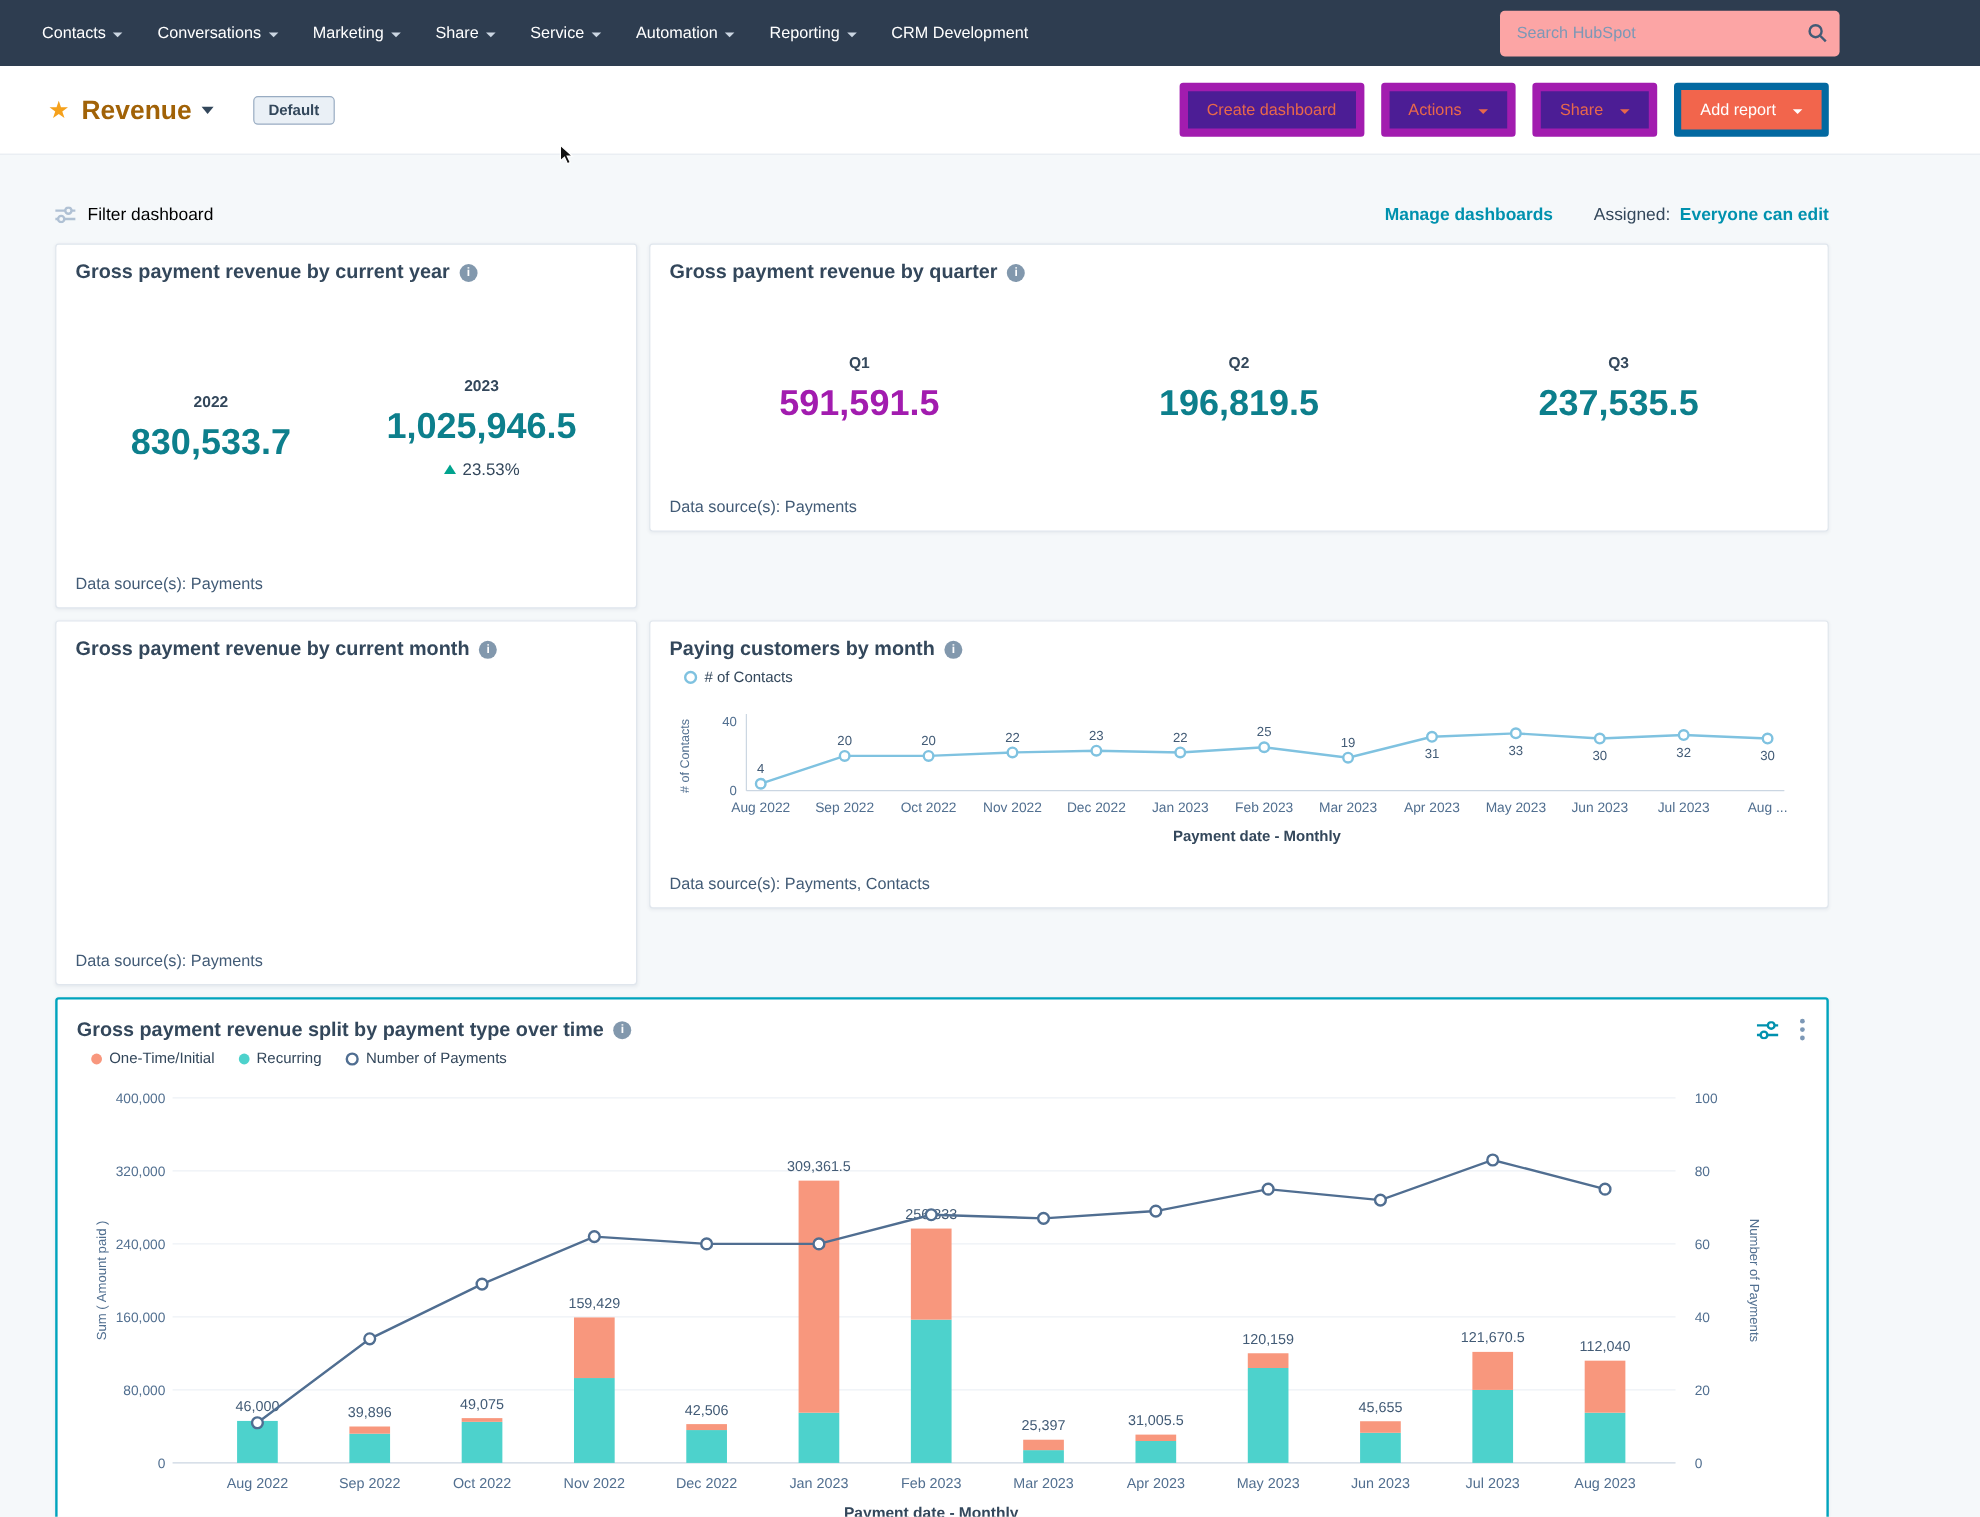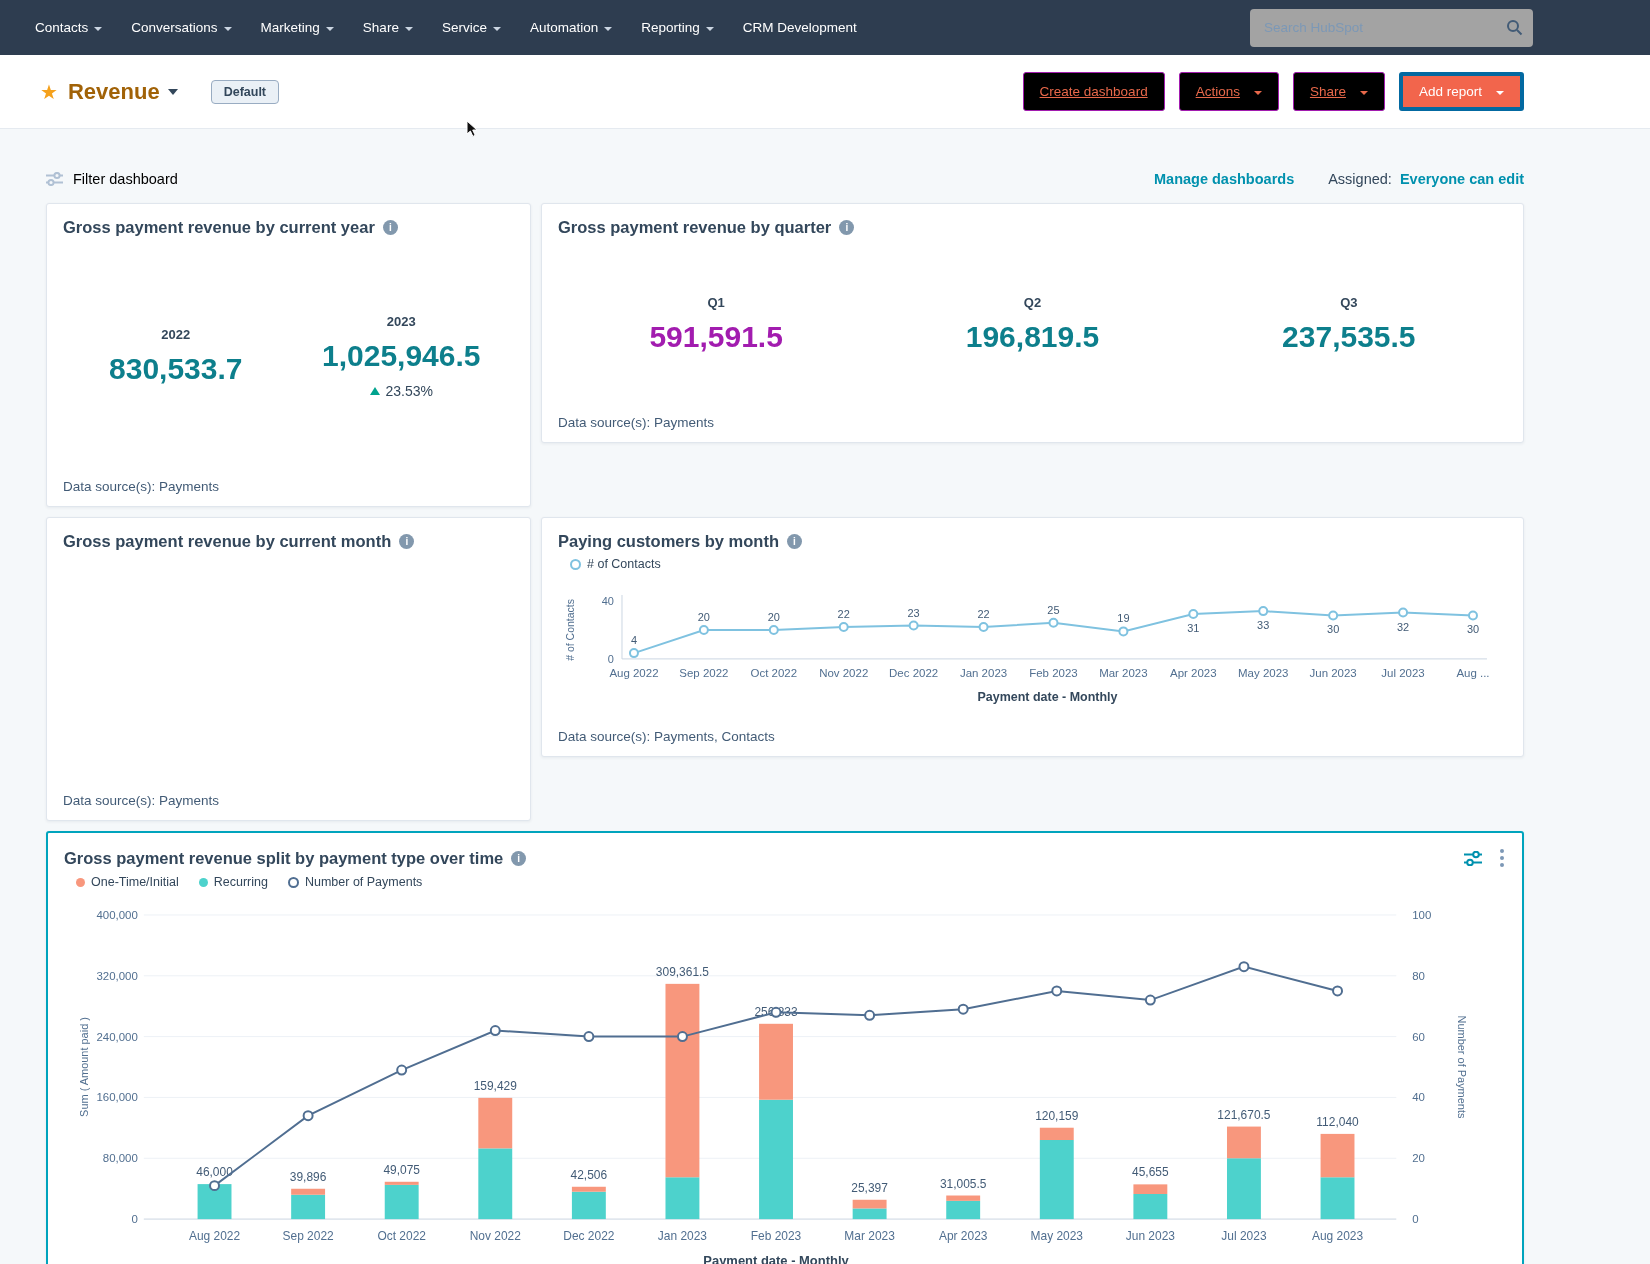--- a/index.html
+++ b/index.html
@@ -7,33 +7,33 @@
     width:1650px;height:1264px;overflow:hidden;
     font-family:"Liberation Sans","DejaVu Sans",sans-serif;
     color:#33475b;background:#f5f8fa;position:relative;
   }
   
   .topnav{height:55px;background:#2e3d50;display:flex;align-items:center;padding:0 117px 0 35px;box-sizing:border-box;}
   .nav-items{display:flex;align-items:center;}
   .nav-item{color:#fff;font-size:13.5px;font-weight:500;margin-right:29px;display:flex;align-items:center;cursor:pointer;white-space:nowrap;}
   .chev{width:0;height:0;border-left:4px solid transparent;border-right:4px solid transparent;border-top:4px solid currentColor;display:inline-block;margin-left:6px;margin-top:2px;}
   .chev-light{color:#cbd6e2;}
-  .search-box{margin-left:auto;width:283px;height:38px;background:#a3a3a3;border-radius:4px;display:flex;align-items:center;padding:0 10px 0 12px;box-sizing:border-box;}
+  .search-box{margin-left:auto;width:283px;height:38px;background:#fca5a5;border-radius:4px;display:flex;align-items:center;padding:0 10px 0 12px;box-sizing:border-box;}
   .search-box input{flex:1;border:none;outline:none;font-size:13.5px;color:#33475b;font-family:inherit;background:transparent;}
   .search-box input::placeholder{color:#7c98b6;}
   
   .dash-header{height:74px;background:#fff;display:flex;align-items:center;padding:0 126px 0 40px;border-bottom:1px solid #e5eaf0;box-sizing:border-box;}
   .star-icon{color:#f5a11c;font-size:20px;line-height:1;cursor:pointer;}
   .dash-title{font-size:22px;font-weight:700;color:#a16207;margin:0 8px 0 10px;}
   .title-chev{width:0;height:0;border-left:5px solid transparent;border-right:5px solid transparent;border-top:6px solid #33475b;display:inline-block;cursor:pointer;}
   .badge{margin-left:33px;background:#eaf0f6;border:1px solid #99acc2;color:#33475b;font-size:12.5px;font-weight:600;padding:4px 12px;border-radius:4px;}
   .hdr-actions{margin-left:auto;display:flex;gap:14px;}
   .btn{font-size:13.5px;font-family:inherit;border-radius:3px;padding:9px 16px;display:flex;align-items:center;gap:8px;cursor:pointer;line-height:1;}
-  .btn-outline{background:#000000;color:#e8684a;border:1px solid #a21caf;text-decoration:underline;}
-  .btn-solid{background:#f2654c;color:#fff;border:4px solid #0369a1;}
+  .btn-outline{background:#4c1d95;color:#e8684a;border:7px solid #a21caf;}
+  .btn-solid{background:#f2654c;color:#fff;border:6px solid #0369a1;}
   
   .main{padding:42px 126px 0 46px;box-sizing:border-box;}
   .filter-row{display:flex;align-items:center;margin-bottom:16px;}
   .filter-left{display:flex;gap:10px;align-items:center;color:#000000;font-size:14.5px;cursor:pointer;}
   .filter-right{margin-left:auto;display:flex;align-items:center;font-size:14.5px;}
   .link-teal{color:#0091ae;font-weight:700;cursor:pointer;}
   .manage{margin-right:34px;}
   .assigned-label{margin-right:8px;color:#33475b;}
   
   .cards-row{display:flex;gap:10px;margin-bottom:10px;}

